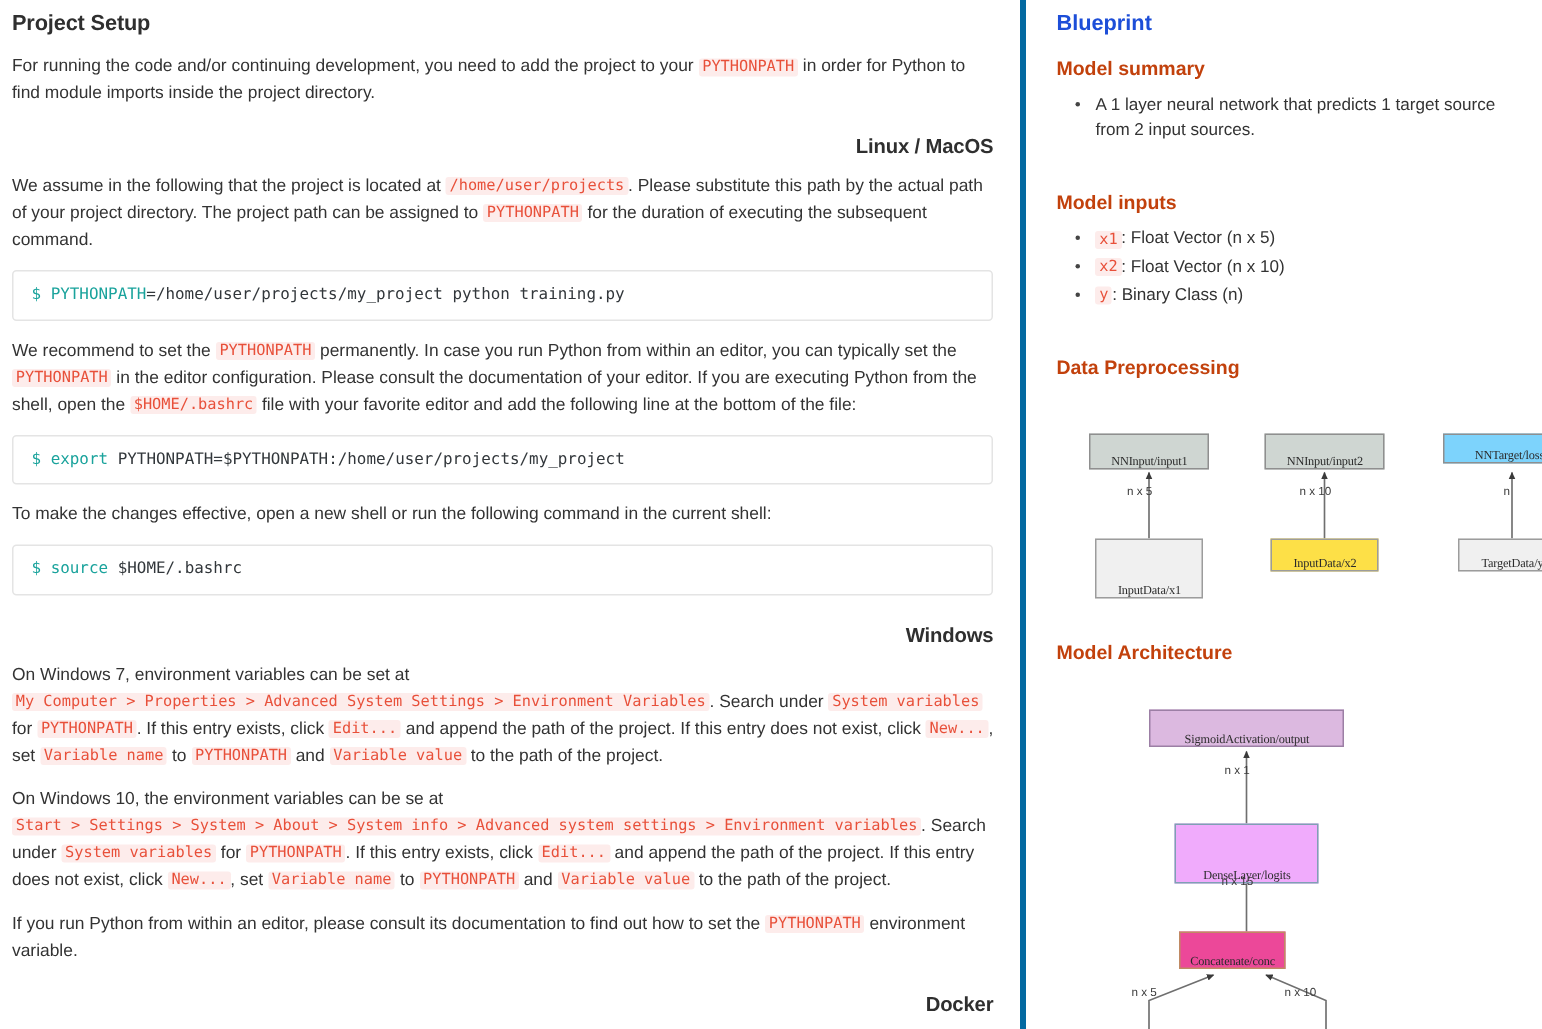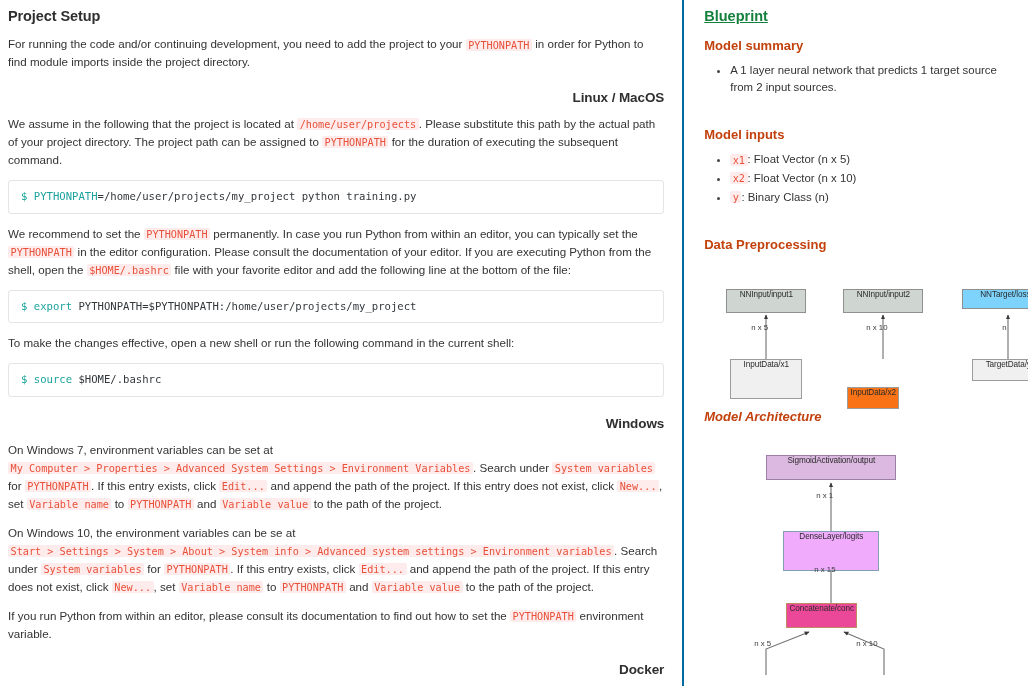--- a/index.html
+++ b/index.html
@@ -10,21 +10,21 @@
     background: #ffffff;
     font-family: "Liberation Sans", sans-serif;
     color: #333333;
   }
   .page { display: flex; width: 1028px; height: 686px; }
 
   
   .left-col {
     width: 760px;
     padding: 8px 18px 0 8px;
-    border-right: 2px solid #0369a1;
+    border-right: 4px solid #0369a1;
     overflow: hidden;
   }
   .right-col {
     width: 380px;
     padding: 6px 10px 0 20px;
     overflow: hidden;
   }
 
   h2.sec {
     font-size: 14.5px;
@@ -69,47 +69,46 @@
     color: #32373b;
     white-space: nowrap;
     overflow: hidden;
   }
   .codeblock .prompt { color: #1aa39c; }
   .codeblock .kw { color: #1aa39c; }
   .codeblock .var { color: #1aa39c; }
 
   
   h2.bp {
-    font-size: 14.5px; font-weight: bold; color: #15803d;
+    font-size: 14.5px; font-weight: bold; color: #1d4ed8;
     margin: 2px 0 14px 0;
-    text-decoration: underline;
   }
   h3.bps {
     font-size: 13px; font-weight: bold; color: #c2410c;
     margin: 0 0 9px 0;
   }
   h3.bps.gap { margin-top: 32px; }
   ul.bl { margin: 0 0 0 0; padding-left: 26px; }
   ul.bl li {
     font-size: 11.4px; line-height: 1.45; margin-bottom: 2px; color: #333;
   }
   ul.bl li::marker { color: #444; }
 
   
   .diagram { position: relative; }
   .dg-box {
     position: absolute;
-    display: flex; align-items: flex-start; justify-content: center;
+    display: flex; align-items: flex-end; justify-content: center;
     text-align: center;
     border: 1px solid #8f8f8f;
     font-size: 8.2px;
     color: #2b2b2b;
     letter-spacing: -0.1px;
     line-height: 1.1;
-    font-family: Liberation Sans, sans-serif;
+    font-family: Liberation Serif, serif;
   }
   .dg-label {
     position: absolute;
     font-size: 7.8px;
     color: #3a3a3a;
     white-space: nowrap;
     font-family: "Liberation Sans", sans-serif;
   }
   .edge-svg { position: absolute; left: 0; top: 0; overflow: visible; }
 </style>
@@ -186,32 +185,32 @@
         </div>
         <div class="dg-box" style="left: 139px; top: 28px; width: 80px; height: 24px; background: rgb(207, 214, 210); border-color: rgb(143, 143, 143);">
           <span>NNInput/input2</span>
         </div>
         <div class="dg-box" style="left: 258px; top: 28px; width: 92px; height: 20px; background: #7dd3fc; border-color: rgb(143, 143, 143); padding-left: 16px;">
           <span>NNTarget/loss_on_y</span>
         </div>
         <div class="dg-box" style="left: 26px; top: 98px; width: 72px; height: 40px; background: rgb(240, 240, 240); border-color: rgb(156, 156, 156);">
           <span>InputData/x1</span>
         </div>
-        <div class="dg-box" style="left: 143px; top: 98px; width: 52px; height: 22px; background: #f97316; border-color: rgb(156, 156, 156); margin-top: 28px;">
+        <div class="dg-box" style="left: 143px; top: 98px; width: 72px; height: 22px; background: #fde047; border-color: rgb(156, 156, 156);">
           <span>InputData/x2</span>
         </div>
         <div class="dg-box" style="left: 268px; top: 98px; width: 72px; height: 22px; background: rgb(240, 240, 240); border-color: rgb(156, 156, 156);">
           <span>TargetData/y</span>
         </div>
         <div class="dg-label" style="left: 47px; top: 62px;">n x 5</div>
         <div class="dg-label" style="left: 162px; top: 62px;">n x 10</div>
         <div class="dg-label" style="left: 298px; top: 62px;">n</div>
       </div>
 
-    <h3 class="bps" style="margin-top:18px;font-style:italic;">Model Architecture</h3>
+    <h3 class="bps" style="margin-top:36px;">Model Architecture</h3>
     <div class="diagram" id="diag-arch" style="height:270px;">
         <svg class="edge-svg" width="370" height="270">
           <defs>
             <marker id="arrow-diag-arch" viewBox="0 0 10 10" refX="8" refY="5" markerWidth="5" markerHeight="5" orient="auto-start-reverse">
               <path d="M 0 1 L 9 5 L 0 9 z" fill="#3a3a3a"></path>
             </marker>
           </defs>
           <path d="M 127 98 L 127 50" stroke="#6f6f6f" stroke-width="1.1" fill="none" marker-end="url(#arrow-diag-arch)"></path>
           <path d="M 127 170 L 127 124" stroke="#6f6f6f" stroke-width="1.1" fill="none" marker-end="url(#arrow-diag-arch)"></path>
           <path d="M 62 242 L 62 216 L 105 199" stroke="#6f6f6f" stroke-width="1.1" fill="none" marker-end="url(#arrow-diag-arch)"></path>

